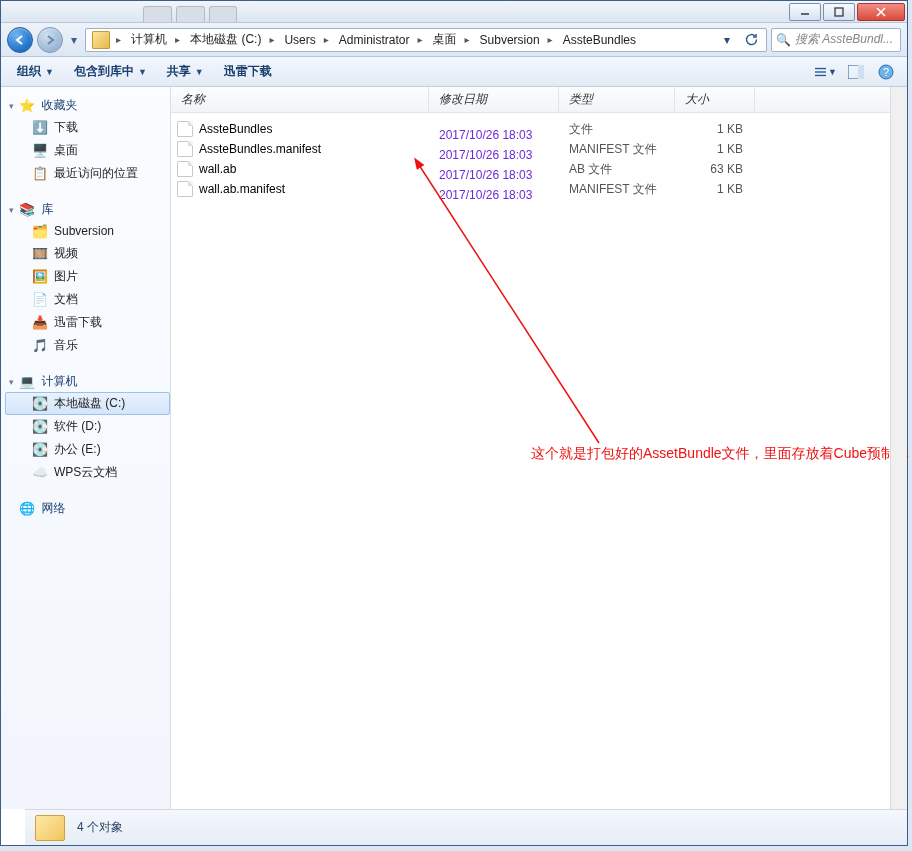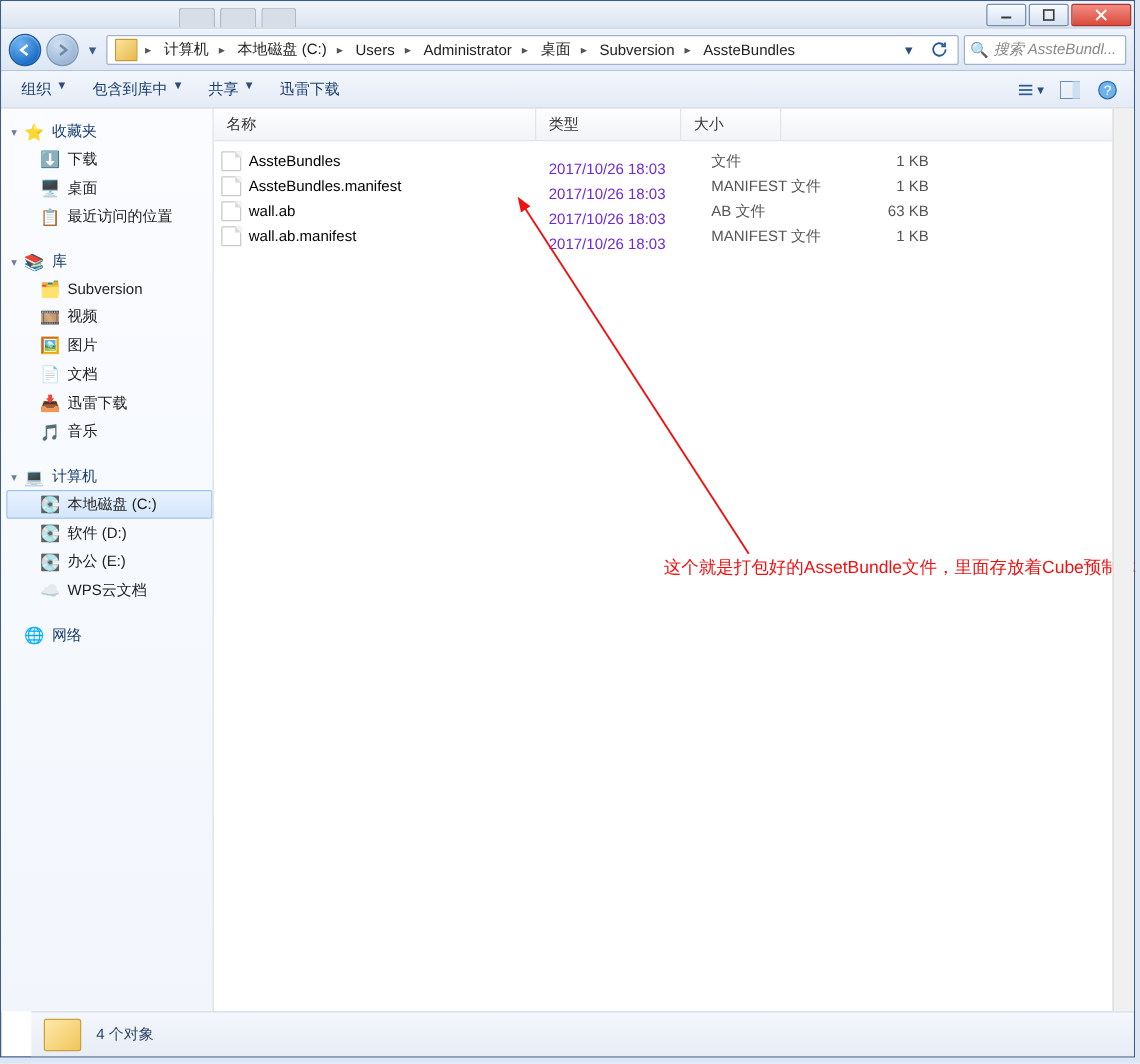--- a/index.html
+++ b/index.html
@@ -150,21 +150,21 @@
     padding: 2px 8px; cursor:pointer; color:#222; border-radius:2px;
   }
   
   .toolbar {
     height: 30px;
     background: linear-gradient(to bottom,#f3f7fd,#e3ebf6);
     border-bottom:1px solid #c3cede;
     display:flex; align-items:center; padding:0 10px; gap:8px;
     color:#1a3e6e;
   }
-  .tbtn { display:flex; gap:4px; padding:3px 6px; cursor:pointer; border-radius:2px;}
+  .tbtn { display:flex; align-items:center; gap:4px; padding:3px 6px; cursor:pointer; border-radius:2px;font-weight:bold;}
   .tdrop{ font-size:9px; color:#2a4d7a;}
   .tool-spacer{ flex:1; }
   .vicon{ width:22px; height:22px; display:flex;align-items:center;justify-content:center; color:#2a4d7a; cursor:pointer;}
   
   .body {
     flex:1; display:flex; min-height:0; background:#fff;
   }
   .sidebar {
     width:170px; border-right:1px solid #d9dee6;
     background: linear-gradient(to bottom,#fafcff,#f2f6fc);
@@ -191,20 +191,21 @@
     font-size:13px;
   }
   
   .content {
     flex:1; display:flex; flex-direction:column; position:relative;
   }
   .cols {
     height:26px; border-bottom:1px solid #e1e5eb;
     display:flex; align-items:center; color:#333;
     background: linear-gradient(to bottom,#fdfdfe,#f2f4f8);
+    font-style: italic;
   }
   .col { padding:0 10px; border-right:1px solid #e1e5eb; height:100%; display:flex;align-items:center;}
   .col.name{ width:258px;}
   .col.date{ width:130px;}
   .col.type{ width:116px;}
   .col.size{ width:80px; justify-content:flex-start;}
   .files { padding-top:6px; }
   .frow {
     display:flex; align-items:center; height:20px; padding-left:6px;
     cursor:pointer;
@@ -447,20 +448,21 @@
           <span class="tri" style="visibility:hidden;">▾</span>
           <span class="icn">🌐</span>
           <span>网络</span>
         </div>
       </div>
     </div>
 
     <div class="content">
       <div class="cols">
         <div class="col name">名称</div>
+        <div class="col date">修改日期</div>
         <div class="col type">类型</div>
         <div class="col size">大小</div>
       </div>
       <div class="files">
         <div class="frow">
           <div class="fname">
               <div class="ficon"></div>
               <span>AssteBundles</span>
             </div>
           <div class="fdate">2017/10/26 18:03</div>

